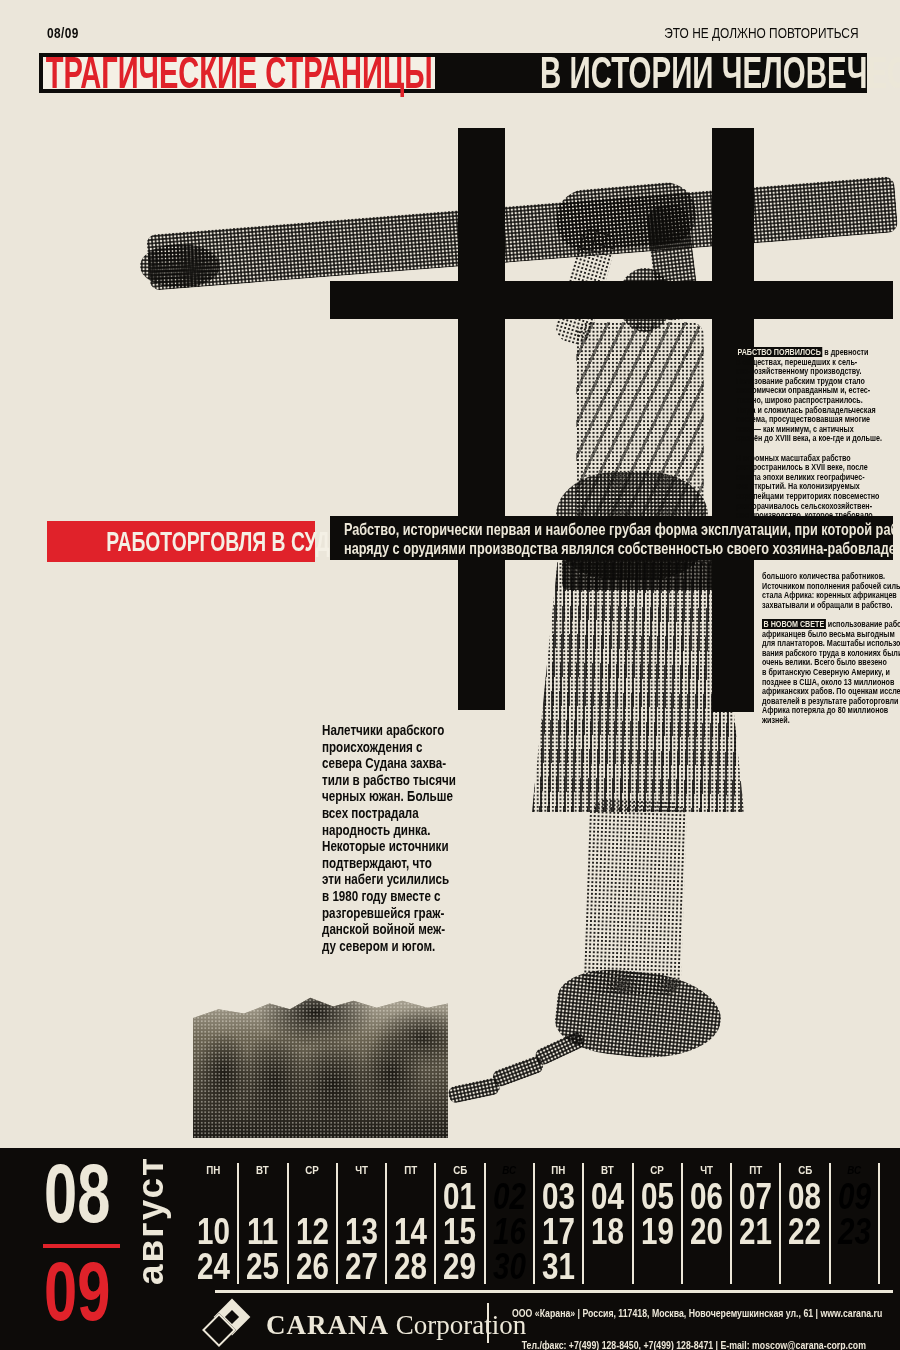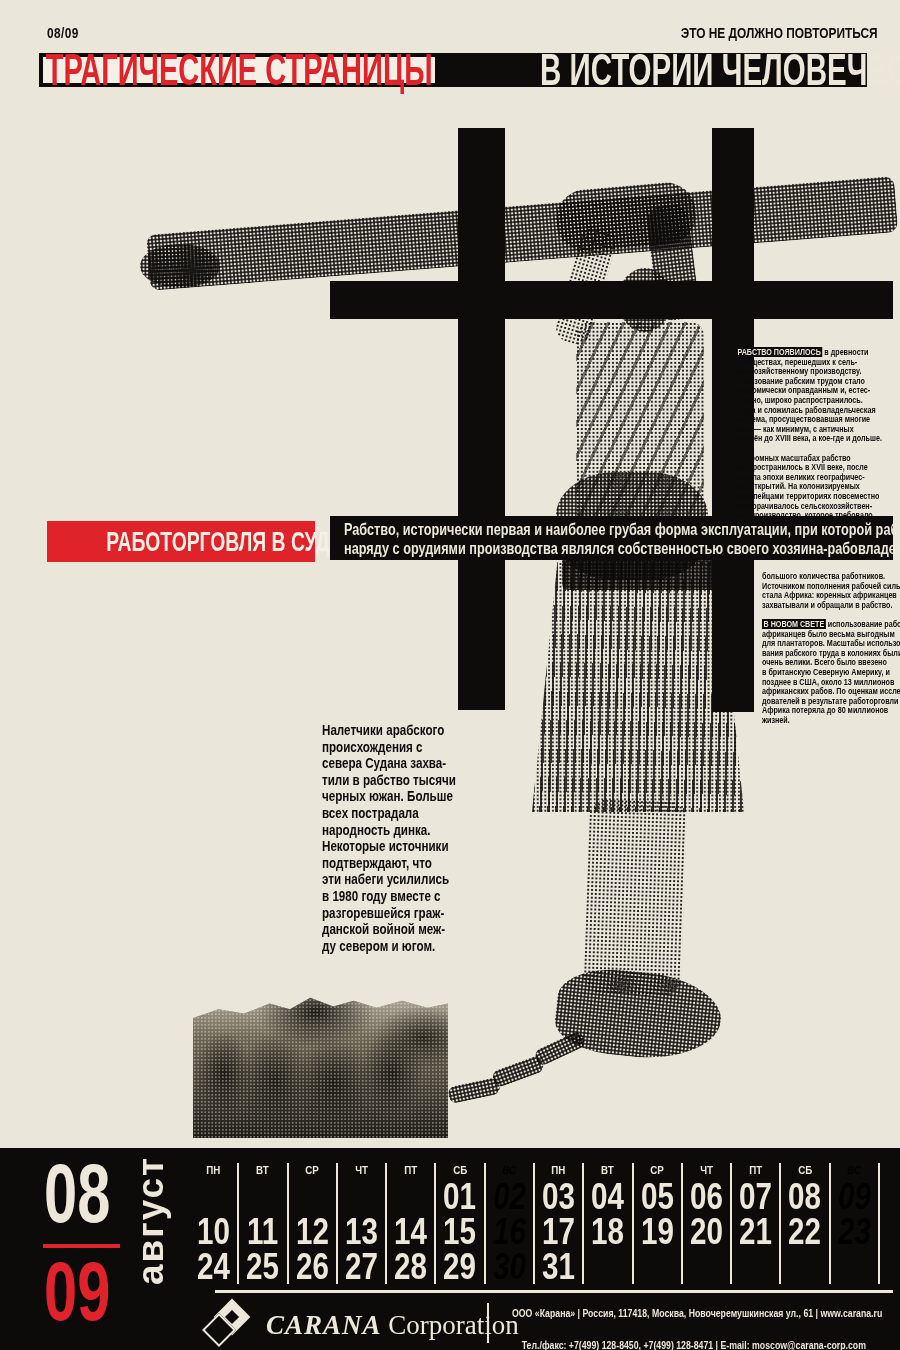--- a/index.html
+++ b/index.html
@@ -5,24 +5,24 @@
   html,body{margin:0;padding:0;background:#777;}
   #poster{position:relative;width:900px;height:1350px;background:#ebe6da;overflow:hidden;
           font-family:"Liberation Sans",sans-serif;color:#0d0c0a;}
   .abs{position:absolute;}
   .sx{display:inline-block;white-space:pre;transform-origin:0 0;}
   .sxc{transform-origin:50% 50%;}
   .sxr{transform-origin:100% 0;}
 
   
   .pageref{left:47px;top:25px;font-size:14px;font-weight:bold;letter-spacing:.5px;}
-  .slogan{right:22px;top:25px;font-size:14px;font-weight:bold;}
-
-  
-  .banner{left:39px;top:53px;width:828px;height:34px;background:#0d0c0a;display:flex;}
+  .slogan{right:41px;top:25px;font-size:14px;font-weight:normal;}
+
+  
+  .banner{left:39px;top:53px;width:828px;height:40px;background:#0d0c0a;display:flex;}
   .banner-l{margin:4px 0 4px 4px;width:392px;background:#f4f0e5;display:flex;align-items:center;justify-content:center;}
   .banner-l span{color:#e0222a;}
   .banner-r{flex:1;display:flex;align-items:center;justify-content:center;}
   .banner-r span{color:#ece7d8;}
   .banner span{font-size:44px;font-weight:bold;white-space:pre;display:inline-block;}
 
   
   .ht{background-image:radial-gradient(circle,rgba(12,11,9,.9) 1.05px,rgba(12,11,9,0) 1.5px);background-size:3.9px 3.9px;}
   .ht2{background-image:radial-gradient(circle,rgba(12,11,9,.95) 1.35px,rgba(12,11,9,0) 1.8px);background-size:3.6px 3.6px;}
   .bar{background:#0d0c0a;}
@@ -102,21 +102,21 @@
   .sx-hdr{transform:scaleX(.85);transform-origin:50% 50%;display:inline-block;}
   .calrule{left:215px;top:1290px;width:678px;height:2.5px;background:#ece7d8;z-index:6;}
 
   
   .logo{left:205px;top:1300px;width:48px;height:46px;z-index:6;}
   .logo .d{position:absolute;transform:rotate(45deg);}
   .logo .d1{left:14px;top:4px;width:26px;height:26px;background:#ece7d8;}
   .logo .d2{left:2px;top:18px;width:20px;height:20px;background:#0d0b09;border:2.5px solid #ece7d8;}
   .logo .d3{left:22px;top:12px;width:10px;height:10px;background:#0d0b09;}
   .company{left:266px;top:1308px;z-index:6;color:#ece7d8;font-family:"Liberation Serif",serif;font-size:27px;line-height:34px;}
-  .company .cb{font-weight:bold;letter-spacing:1px;font-style:italic;}
+  .company .cb{font-weight:bold;letter-spacing:1px;}
   .fdiv{left:487px;top:1303px;width:1.5px;height:40px;background:#ece7d8;z-index:6;}
   .address{left:512px;top:1305px;z-index:6;color:#ece7d8;}
   .address .sx{font-size:11.5px;line-height:16px;font-weight:bold;}
 </style>
 </head>
 <body>
 
 <div id="poster">
 
   <div class="abs pageref">

